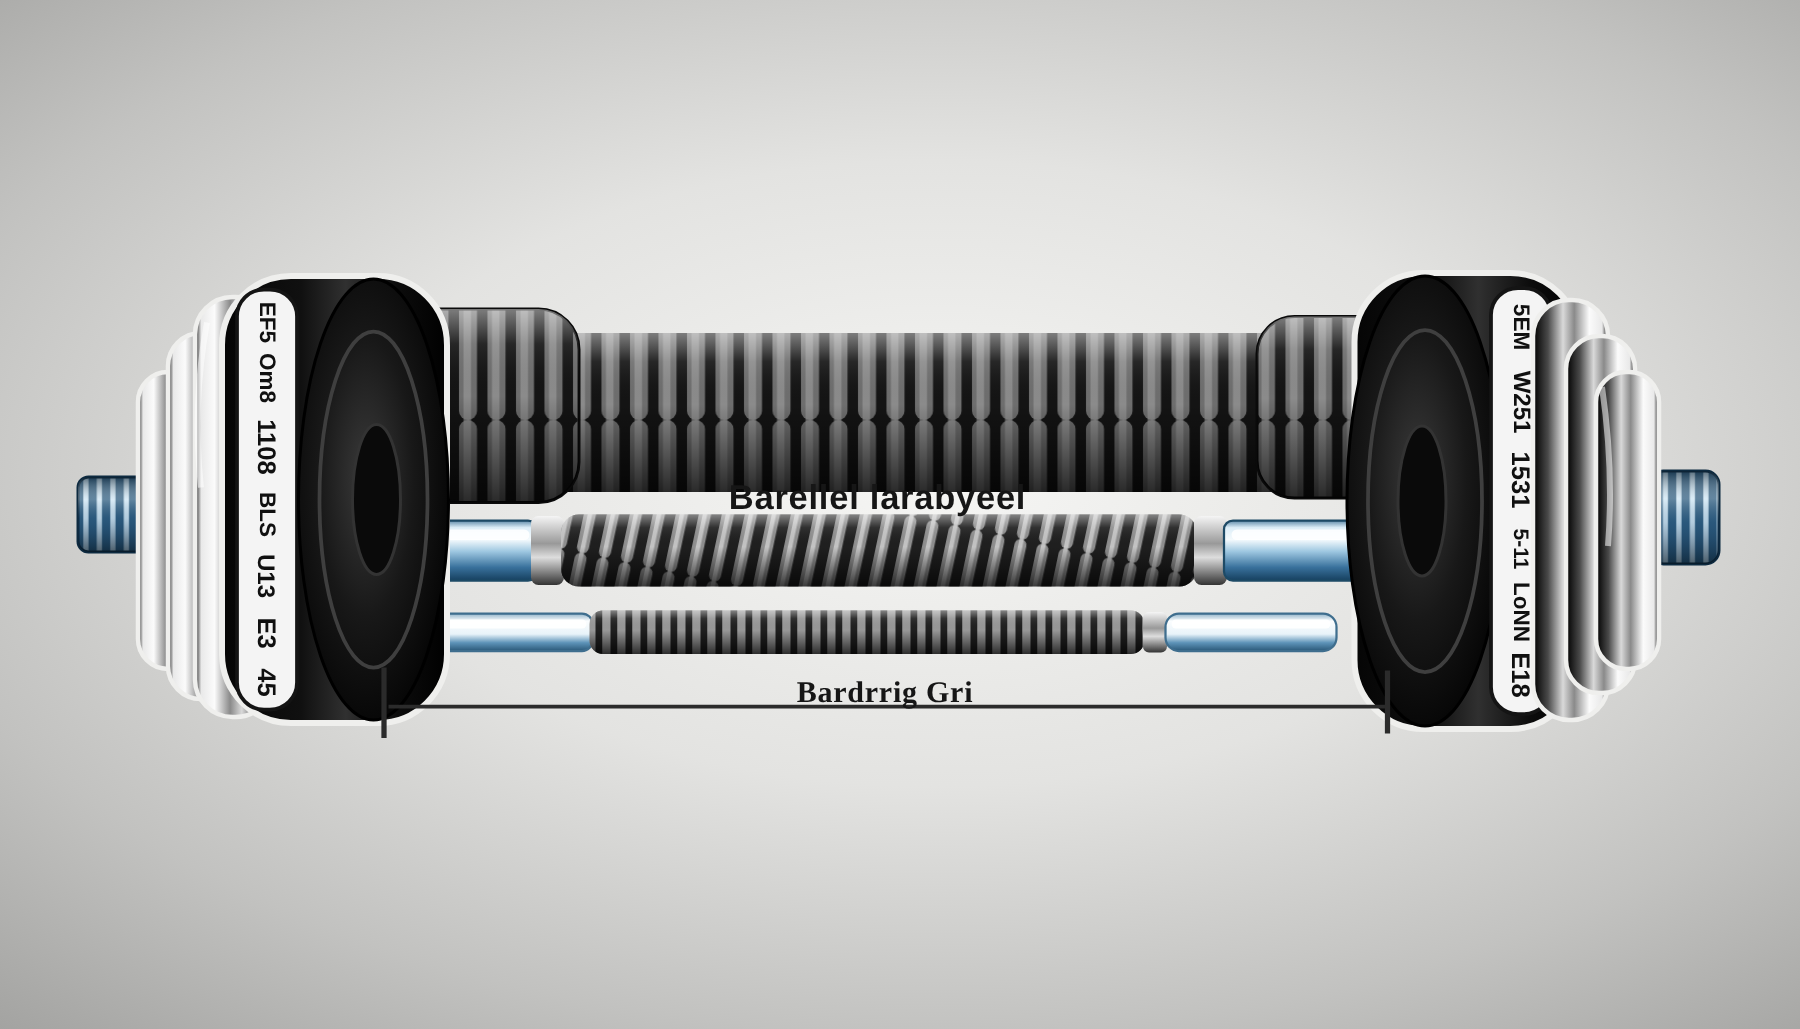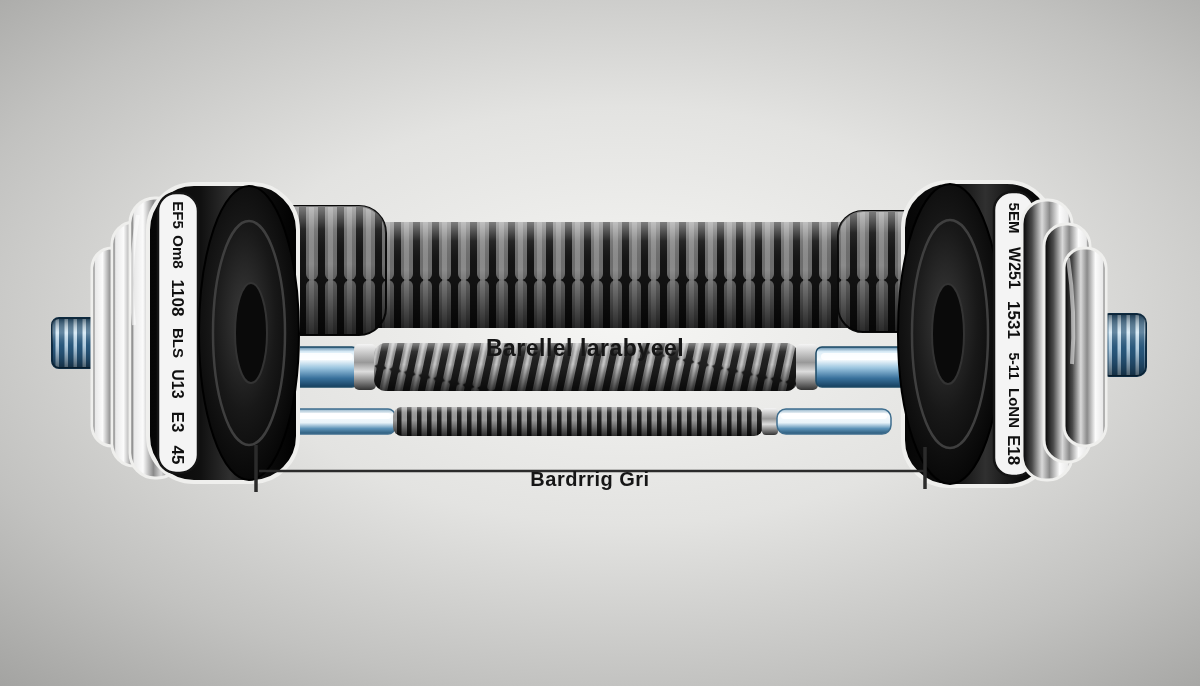--- a/index.html
+++ b/index.html
@@ -3,24 +3,24 @@
 <meta charset="utf-8">
 <style>
   html,body{margin:0;padding:0;}
   body{font-family:"Liberation Sans",sans-serif;background:#888;}
   .stage{
     position:relative;width:1200px;height:686px;overflow:hidden;
     background:radial-gradient(ellipse 85% 80% at 52% 46%, #f6f6f4 0%, #e3e3e1 38%, #c2c2c0 68%, #a2a2a0 92%, #989896 100%);
   }
   .caption{
     position:absolute;transform:translateX(-50%);
-    font-weight:bold;color:#161616;white-space:nowrap;letter-spacing:.5px;margin-top:17px;
+    font-weight:bold;color:#161616;white-space:nowrap;letter-spacing:.5px;
   }
   .caption.top{left:585px;top:318px;font-size:23px;}
-  .caption.bottom{left:590px;top:451px;font-size:20px;}
+  .caption.bottom{left:590px;top:451px;font-size:20px;font-family:Liberation Serif, serif;}
   svg{position:absolute;left:0;top:0;}
   .band-text{font-family:"Liberation Sans",sans-serif;font-weight:bold;fill:#101010;}
 </style>
 </head>
 <body>
 
 <div class="stage">
   <svg width="1200" height="686" viewBox="0 0 1200 686">
     <defs>
 

